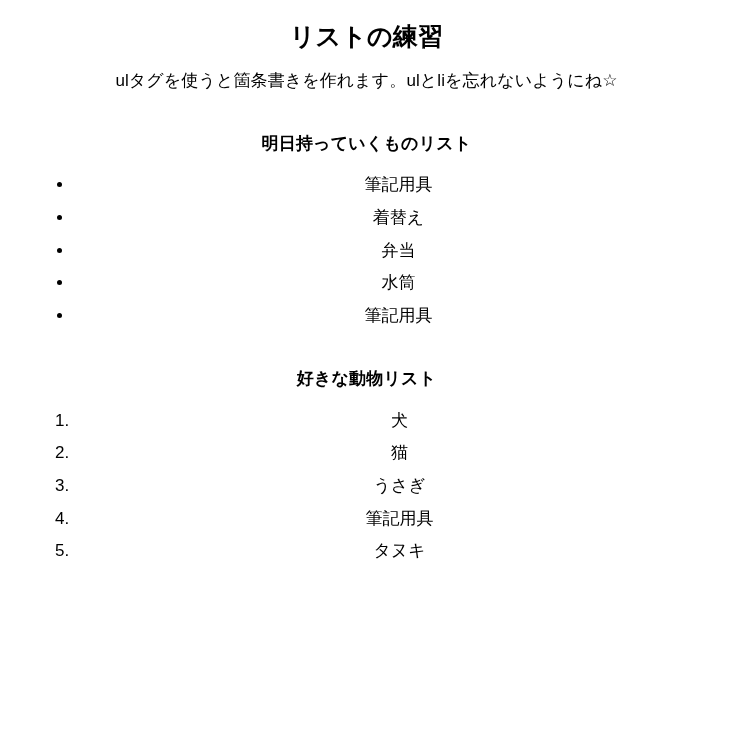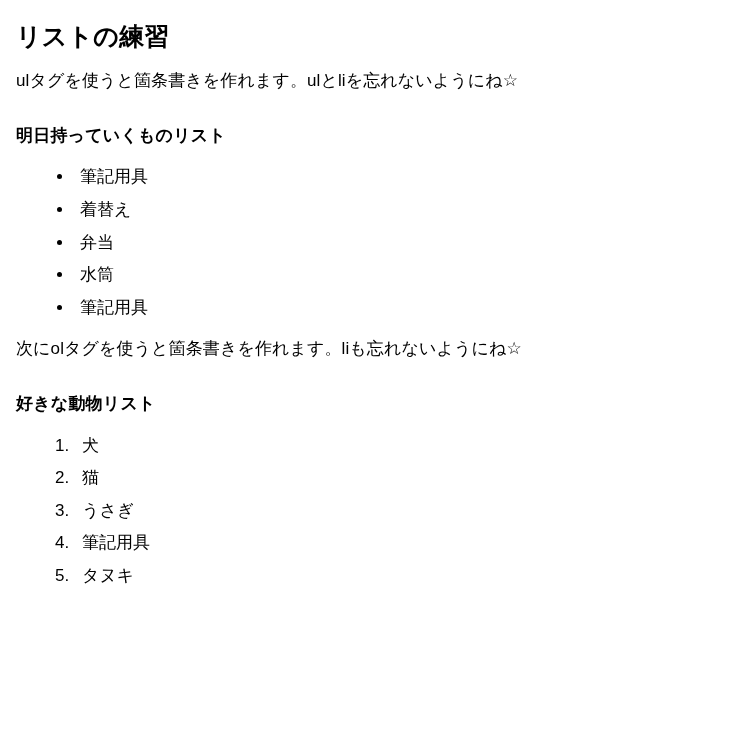--- a/index.html
+++ b/index.html
@@ -13,33 +13,34 @@
     font-family: "Liberation Sans", "DejaVu Sans", sans-serif;
     color: #000000;
     overflow: hidden;
   }
   .page {
     box-sizing: border-box;
     width: 733px;
     height: 544px;
     padding: 8px 16px 0 16px;
     background: #ffffff;
+    text-align: center;
   }
   h1.doc-title {
     font-size: 25px;
     line-height: 1.25;
     font-weight: bold;
     margin: 13px 0 18px 0;
     letter-spacing: 0.2px;
   }
   h3.doc-heading {
     font-size: 17px;
     line-height: 1.3;
     font-weight: bold;
-    margin: 32px 0 18px 0;
+    margin: 40px 0 18px 0;
     letter-spacing: 0.2px;
   }
   p.doc-para {
     font-size: 17px;
     line-height: 1.35;
     margin: 10px 0 18px 0;
     letter-spacing: 0.1px;
   }
   ul.doc-list, ol.doc-list {
     font-size: 17px;
@@ -67,21 +68,20 @@
   <h3 class="doc-heading">明日持っていくものリスト</h3>
 
   <ul class="doc-list">
     <li>筆記用具</li>
     <li>着替え</li>
     <li>弁当</li>
     <li>水筒</li>
     <li>筆記用具</li>
   </ul>
 
-  <p class="doc-para">次にolタグを使うと箇条書きを作れます。liも忘れないようにね☆</p>
 
   <h3 class="doc-heading">好きな動物リスト</h3>
 
   <ol class="doc-list">
     <li>犬</li>
     <li>猫</li>
     <li>うさぎ</li>
     <li>筆記用具</li>
     <li>タヌキ</li>
   </ol>

